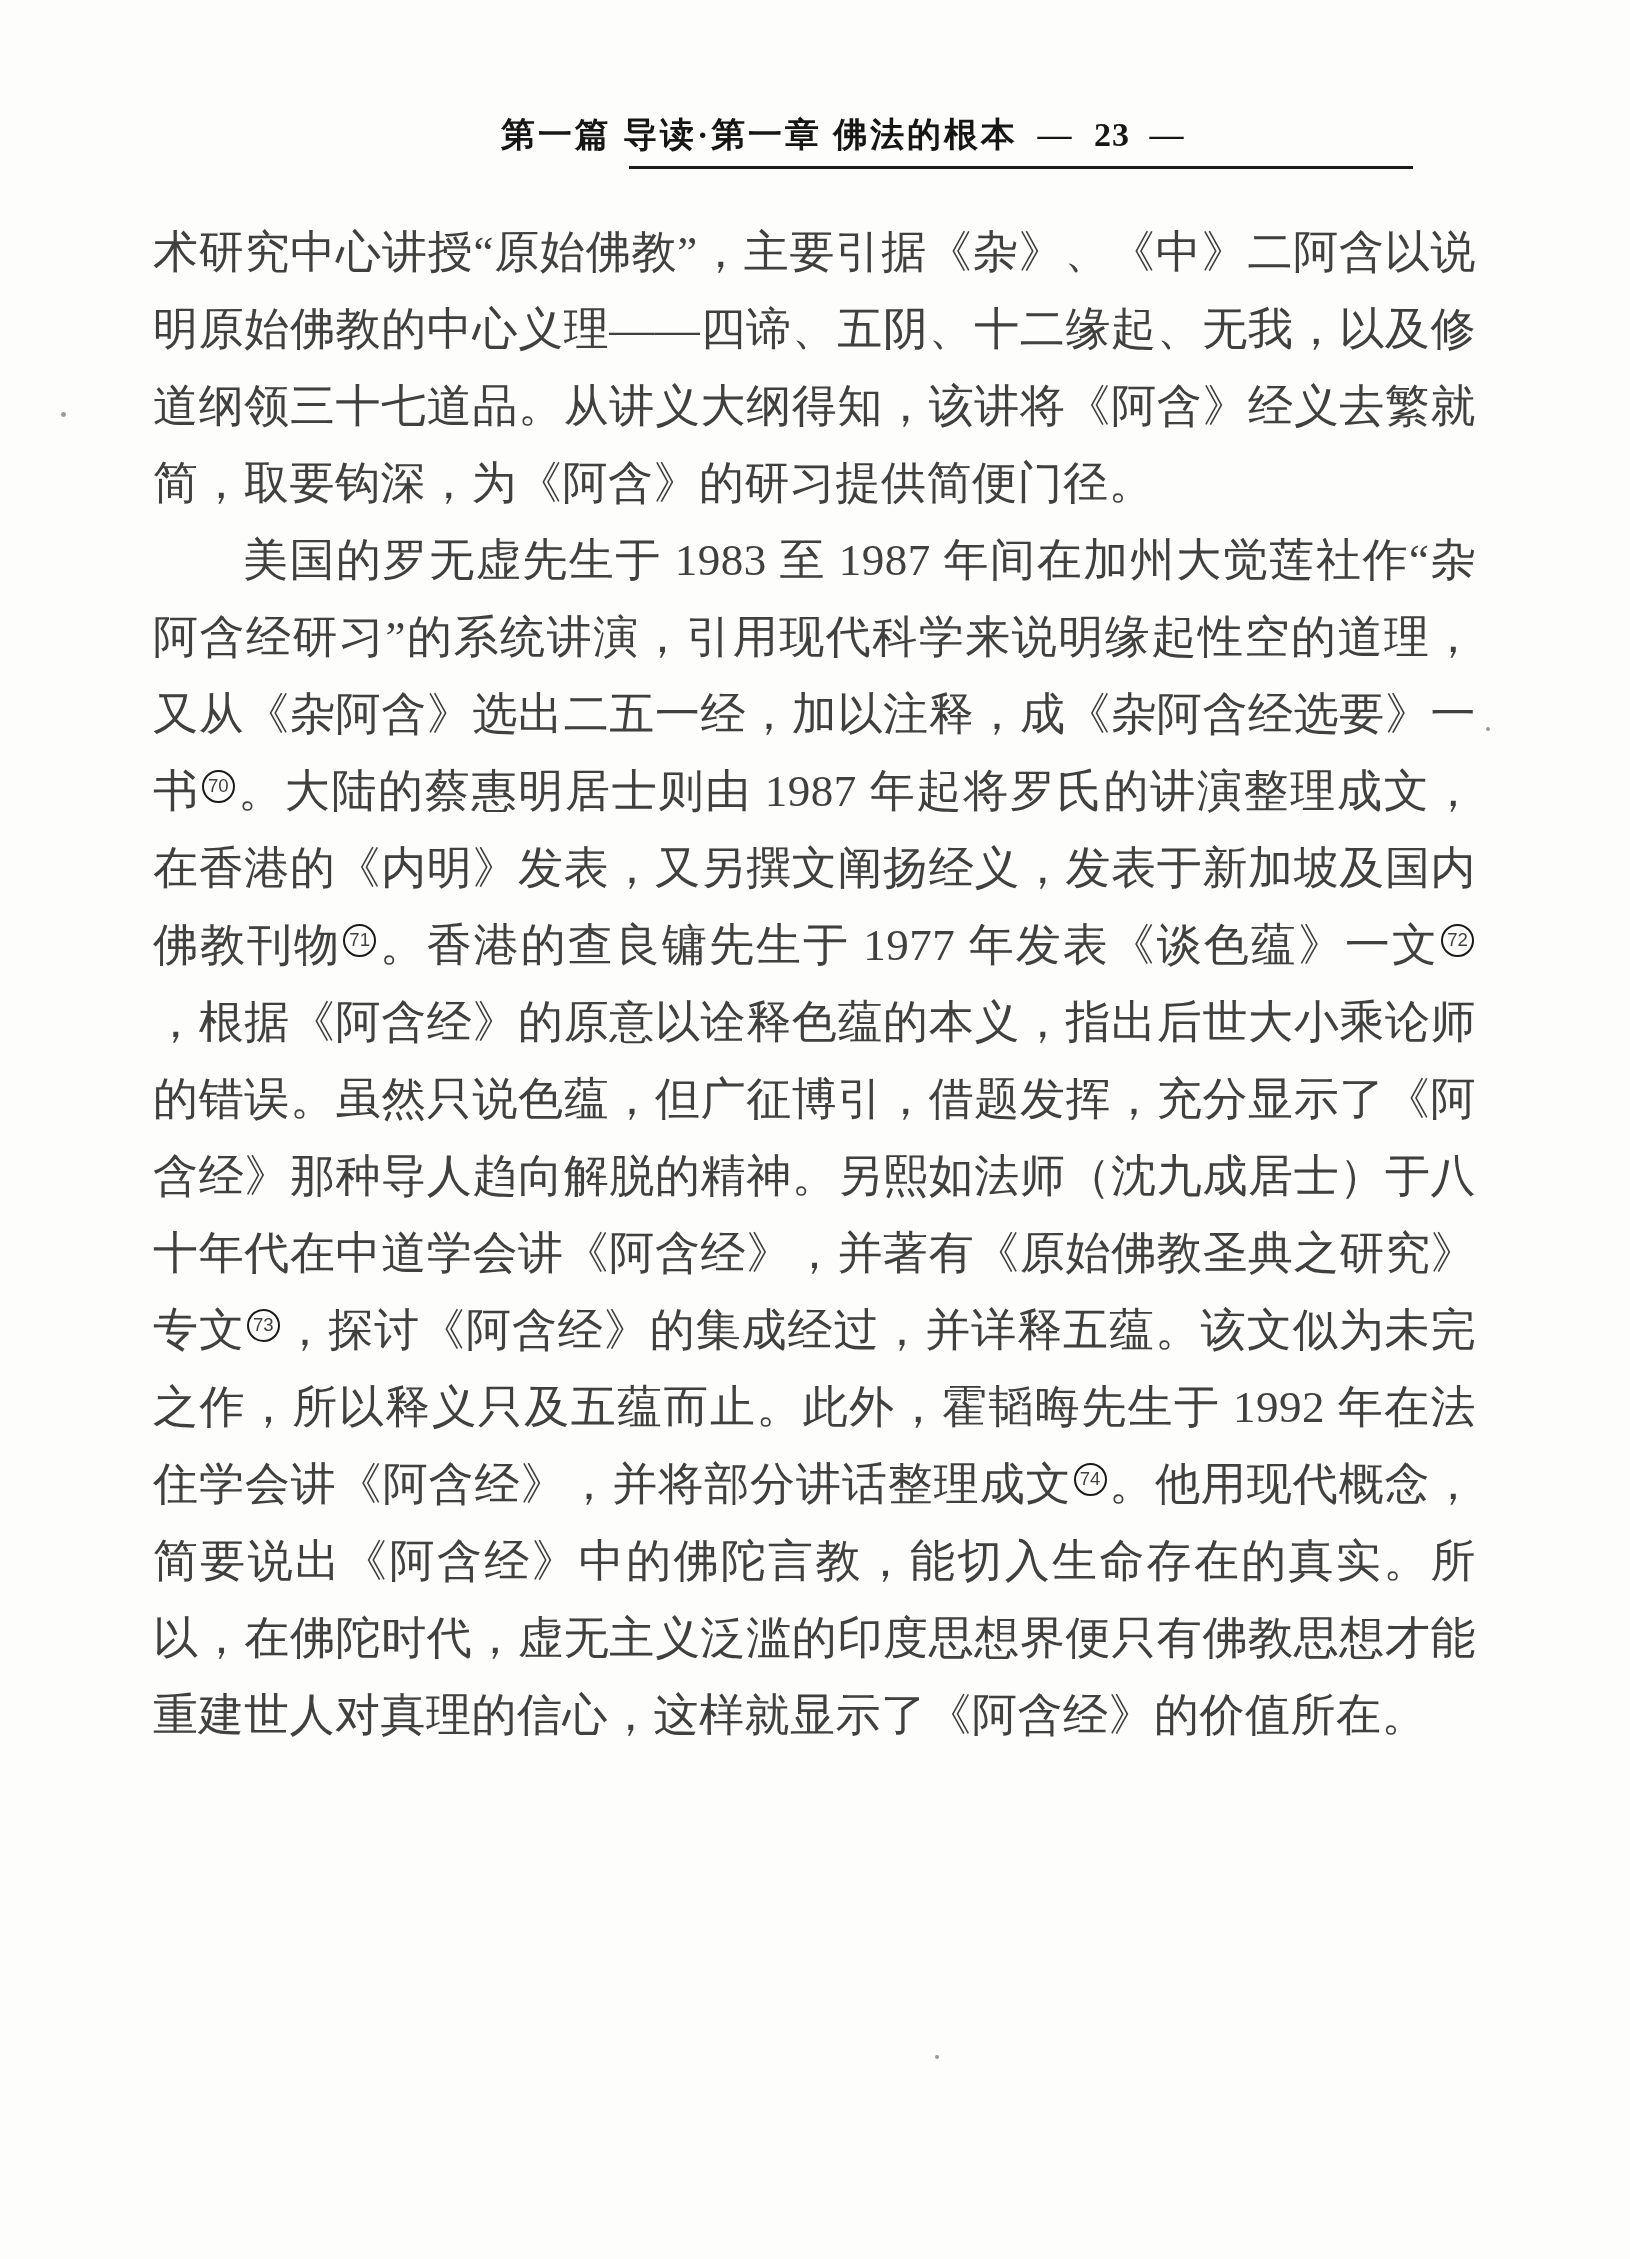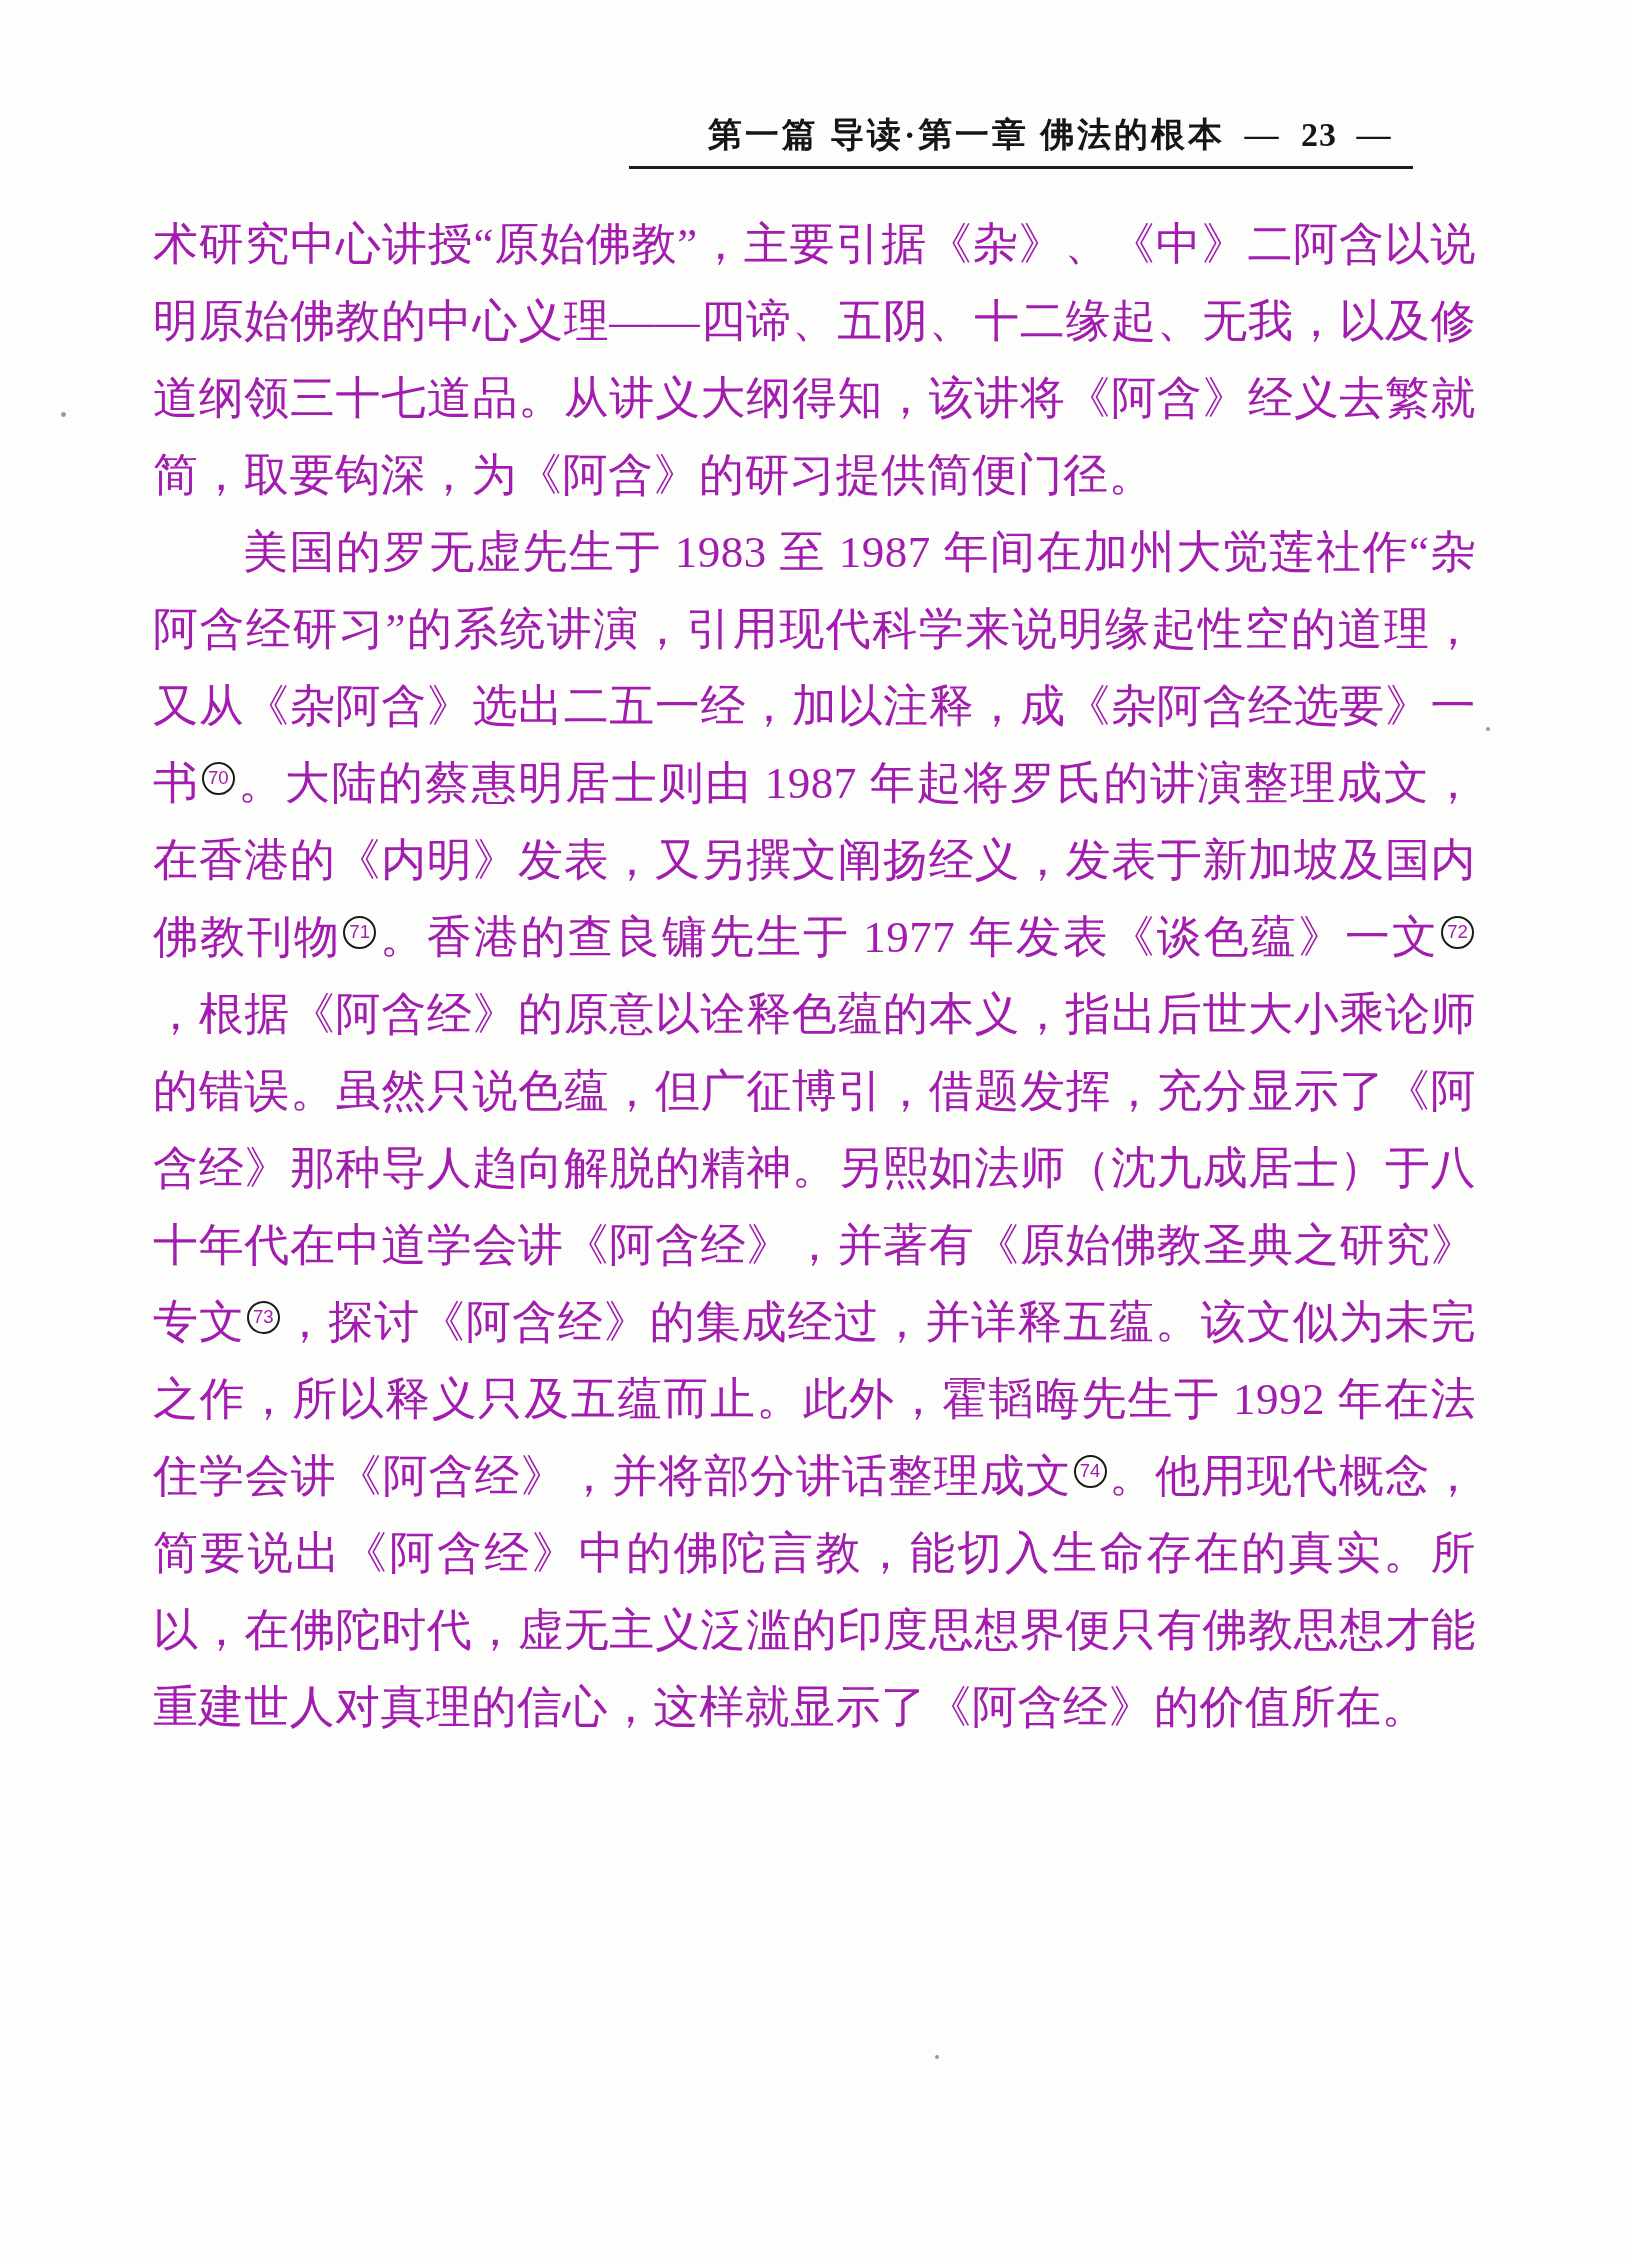--- a/index.html
+++ b/index.html
@@ -13,46 +13,46 @@
     width:1631px; height:2259px;
     background:#fdfdfb;
     color:#161616;
     overflow:hidden;
   }
 
   
   .header {
     position:absolute;
     top:114px; left:294px; right:218px;
-    text-align:right;
+    text-align:center;
     font-size:34px;
     font-weight:700;
     letter-spacing:2.9px;
     line-height:41px;
     white-space:nowrap;
   }
   .header .pg-marker { margin:0 19.6px; font-weight:700; }
   .header .pg-num { letter-spacing:1px; font-family:"Liberation Serif",serif; }
   .header-rule {
     position:absolute;
     top:166px; left:629px;
     width:784px; height:2.9px;
     background:#1c1c1c;
   }
 
   
   .bodytext {
     position:absolute;
-    top:206px; left:153px;
+    top:214px; left:153px;
     width:1323px;
     font-size:45px;
     line-height:77px;
     text-align:justify;
     letter-spacing:0.5px;
-    color:#a21caf;
+    color:#404040;
   }
   .bodytext p { margin:0; padding:0; }
   .bodytext p.indent { text-indent:2em; }
 
   
   .fnref {
     display:inline-block;
     box-sizing:border-box;
     width:33px; height:33px;
     border:2.5px solid #1a1a1a;

